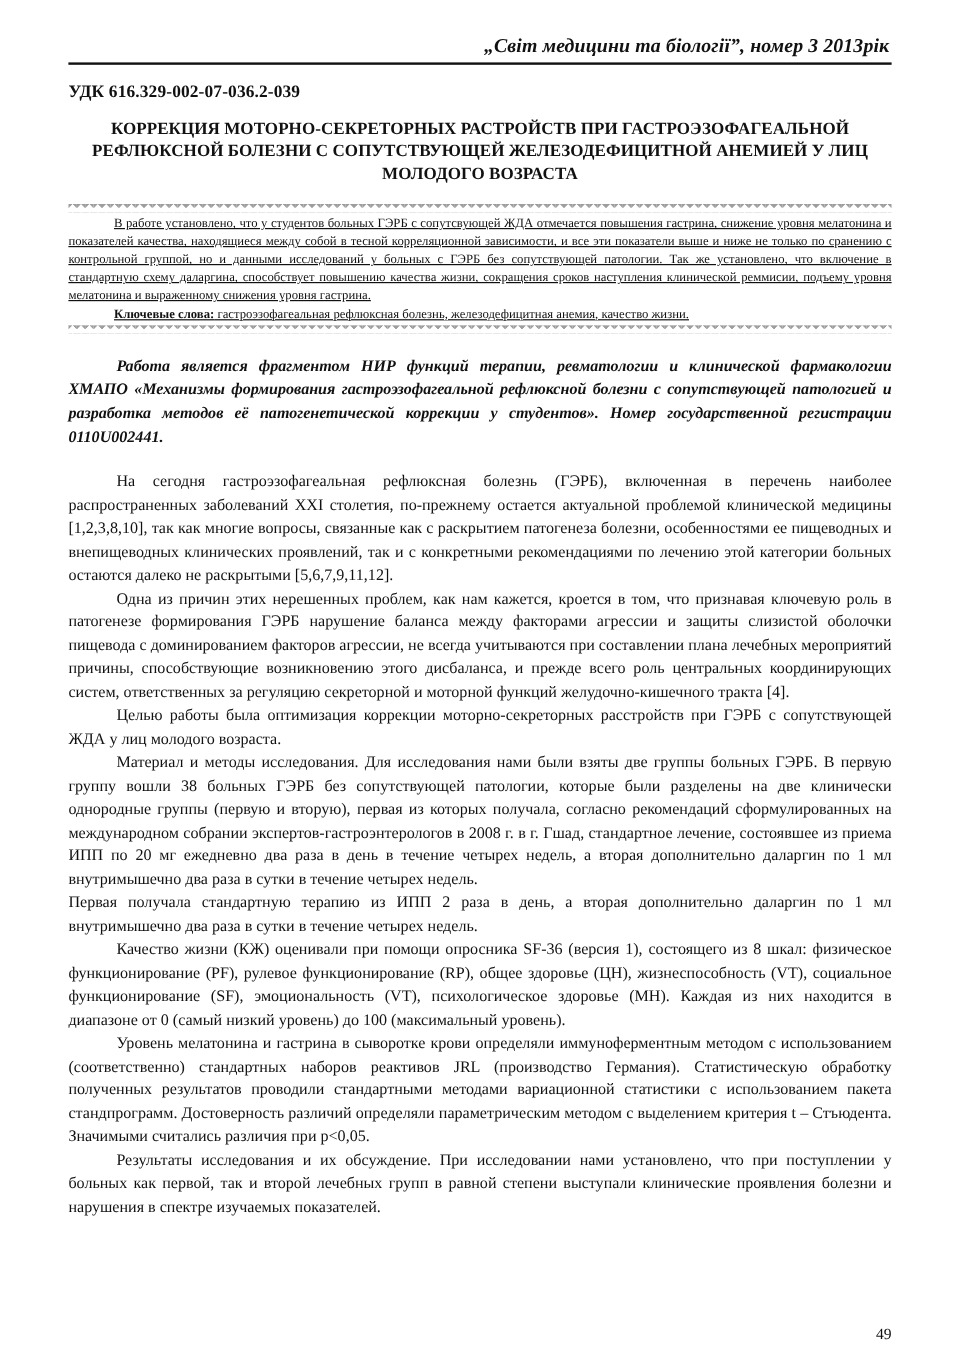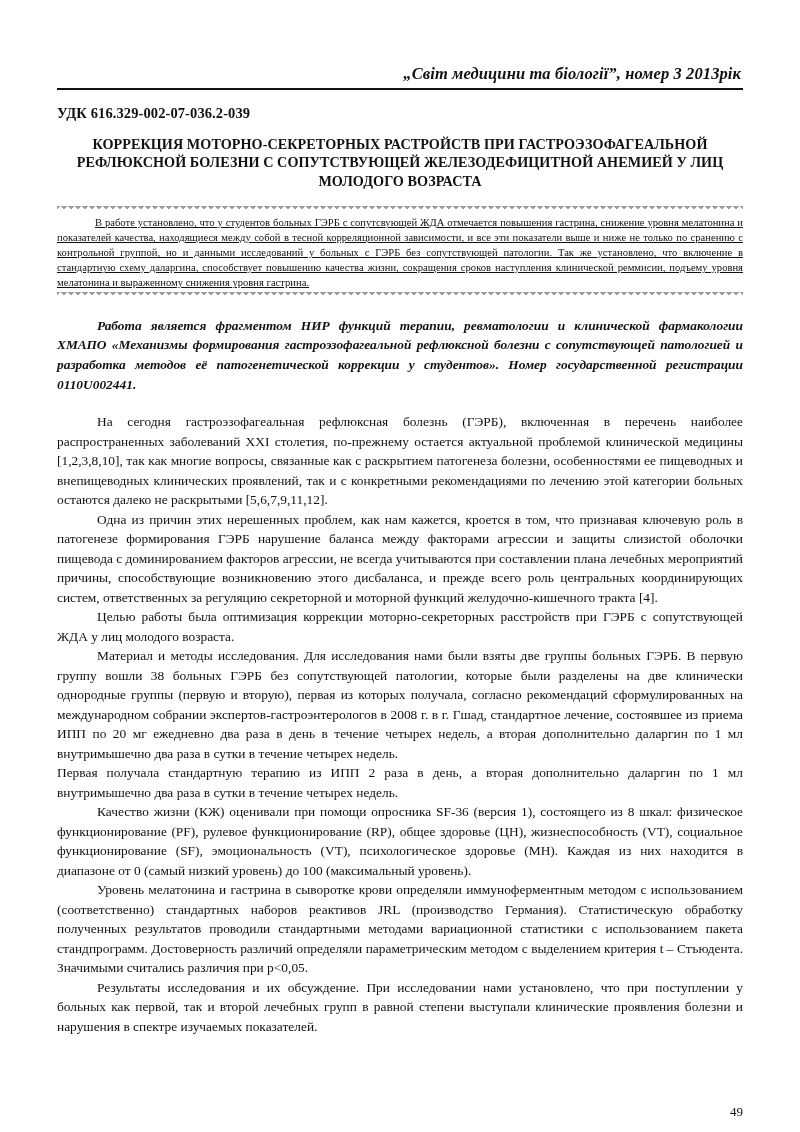--- a/index.html
+++ b/index.html
@@ -18,21 +18,21 @@
   .page {
     width: 800px;
     height: 1132px;
     position: relative;
     box-sizing: border-box;
     padding: 0 57px;
   }
 
   
   .running-head {
-    padding-top: 64px;
+    padding-top: 28px;
     text-align: right;
     font-style: italic;
     font-weight: bold;
     font-size: 16.5px;
     letter-spacing: 0.1px;
     padding-right: 2px;
   }
   .head-rule {
     margin-top: 4px;
     border-bottom: 2.2px solid #111;
@@ -157,20 +157,21 @@
 
   <div class="udc">УДК 616.329-002-07-036.2-039</div>
 
 
   <div class="title">КОРРЕКЦИЯ МОТОРНО-СЕКРЕТОРНЫХ РАСТРОЙСТВ ПРИ ГАСТРОЭЗОФАГЕАЛЬНОЙ РЕФЛЮКСНОЙ БОЛЕЗНИ С СОПУТСТВУЮЩЕЙ ЖЕЛЕЗОДЕФИЦИТНОЙ АНЕМИЕЙ У ЛИЦ МОЛОДОГО ВОЗРАСТА</div>
 
   <div class="abstract-wrap">
     <div class="zigzag"></div>
     <div class="abstract">
       <p>В работе установлено, что у студентов больных ГЭРБ с сопутсвующей ЖДА отмечается повышения гастрина, снижение уровня мелатонина и показателей качества, находящиеся между собой в тесной корреляционной зависимости, и все эти показатели выше и ниже не только по сранению с контрольной группой, но и данными исследований у больных с ГЭРБ без сопутствующей патологии. Так же установлено, что включение в стандартную схему даларгина, способствует повышению качества жизни, сокращения сроков наступления клинической реммисии, подъему уровня мелатонина и выраженному снижения уровня гастрина.</p>
+      <p><span class="kw">Ключевые слова:</span><span> гастроэзофагеальная рефлюксная болезнь, железодефицитная анемия, качество жизни.</span></p>
     </div>
     <div class="zigzag"></div>
   </div>
 
   <div class="grant">
     <p>Работа является фрагментом НИР функций терапии, ревматологии и клинической фармакологии ХМАПО «Механизмы формирования гастроэзофагеальной рефлюксной болезни с сопутствующей патологией и разработка методов её патогенетической коррекции у студентов». Номер государственной регистрации 0110U002441.</p>
   </div>
 
   <div class="body">
     <p>На сегодня гастроэзофагеальная рефлюксная болезнь (ГЭРБ), включенная в перечень наиболее распространенных заболеваний XXI столетия, по-прежнему остается актуальной проблемой клинической медицины [1,2,3,8,10], так как многие вопросы, связанные как с раскрытием патогенеза болезни, особенностями ее пищеводных и внепищеводных клинических проявлений, так и с конкретными рекомендациями по лечению этой категории больных остаются далеко не раскрытыми [5,6,7,9,11,12].</p>

